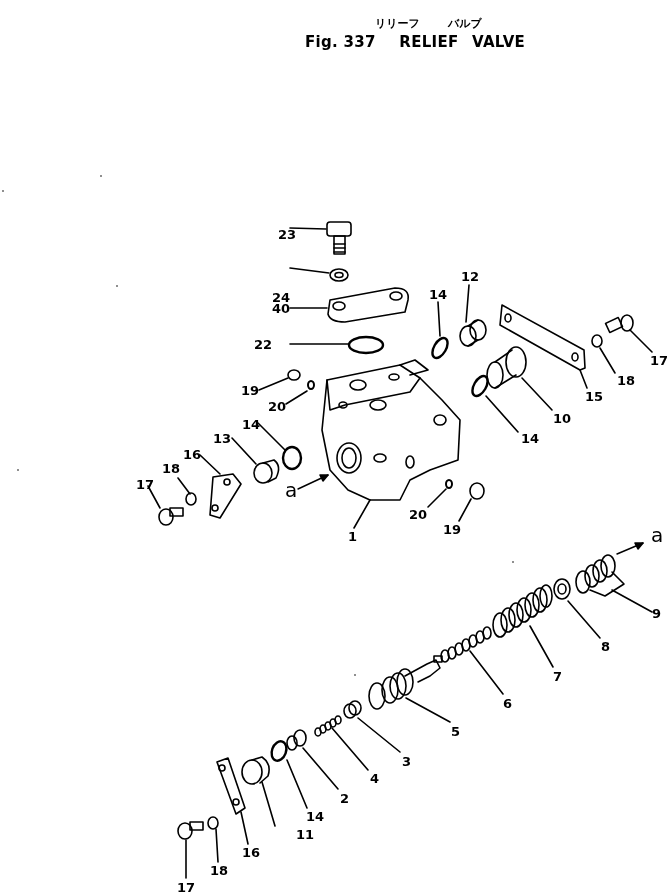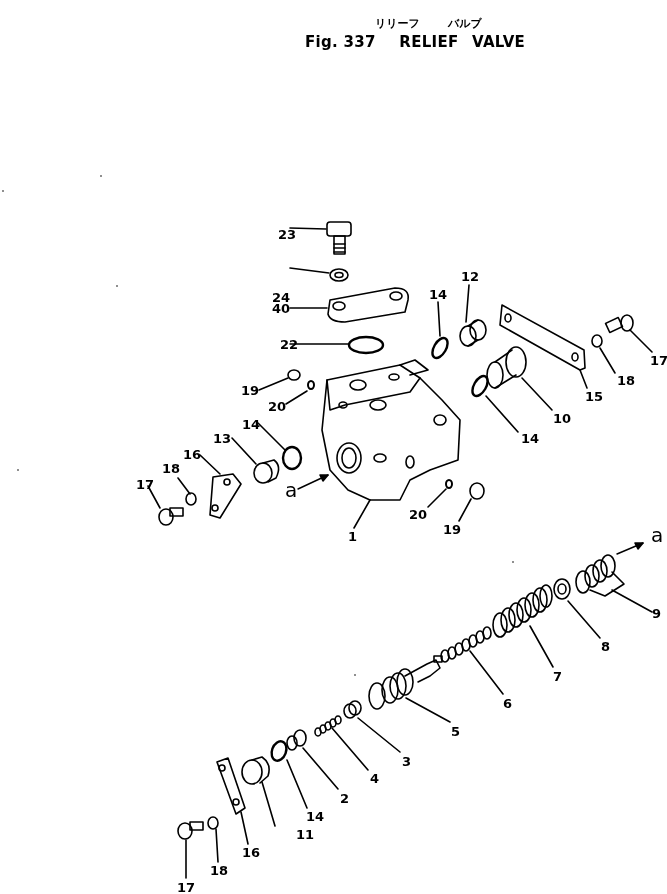--- a/index.html
+++ b/index.html
@@ -219,21 +219,21 @@
   <circle cx="3" cy="191" r="0.8" fill="#000" stroke="none"></circle>
   <circle cx="117" cy="286" r="0.8" fill="#000" stroke="none"></circle>
   <circle cx="18" cy="470" r="0.8" fill="#000" stroke="none"></circle>
   <circle cx="513" cy="562" r="0.8" fill="#000" stroke="none"></circle>
   <circle cx="355" cy="675" r="0.8" fill="#000" stroke="none"></circle>
 </svg>
 
 <div class="lbl" style="left:272px;top:228px;margin-left:6px;">23</div>
 <div class="lbl" style="left:272px;top:248px;margin-top:43px;">24</div>
 <div class="lbl" style="left:272px;top:302px;">40</div>
-<div class="lbl" style="left:280px;top:338px;">22</div>
+<div class="lbl" style="left:254px;top:338px;">22</div>
 <div class="lbl" style="left:429px;top:288px;">14</div>
 <div class="lbl" style="left:461px;top:270px;text-align:center;">12</div>
 <div class="lbl" style="left:241px;top:384px;">19</div>
 <div class="lbl" style="left:268px;top:400px;">20</div>
 <div class="lbl" style="left:242px;top:418px;">14</div>
 <div class="lbl" style="left:213px;top:432px;">13</div>
 <div class="lbl" style="left:183px;top:448px;">16</div>
 <div class="lbl" style="left:162px;top:462px;">18</div>
 <div class="lbl" style="left:136px;top:478px;">17</div>
 <div class="lbl" style="left:348px;top:530px;">1</div>

